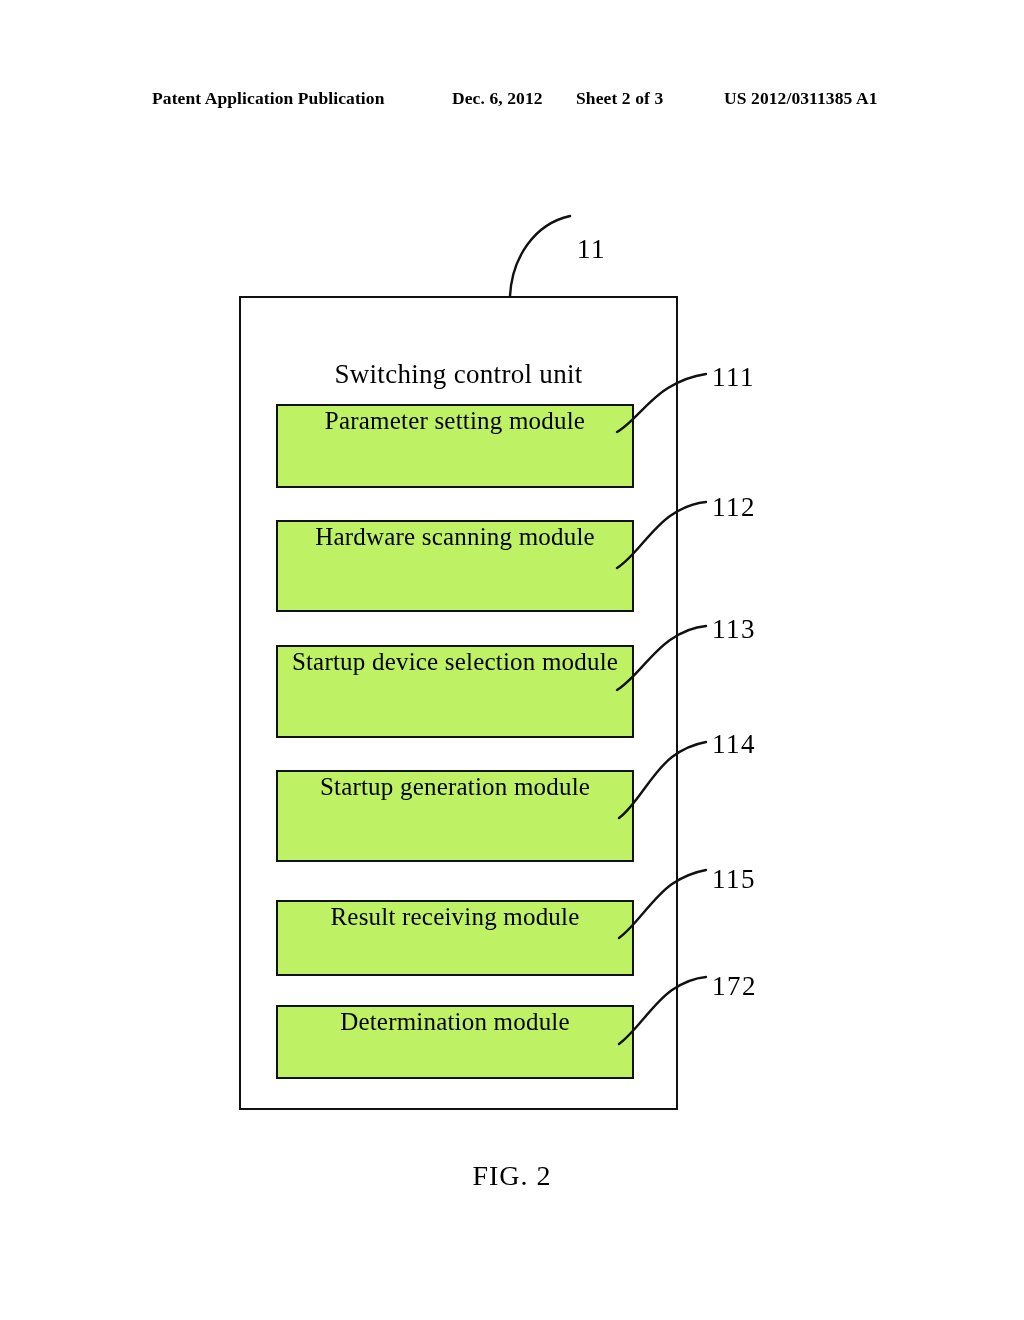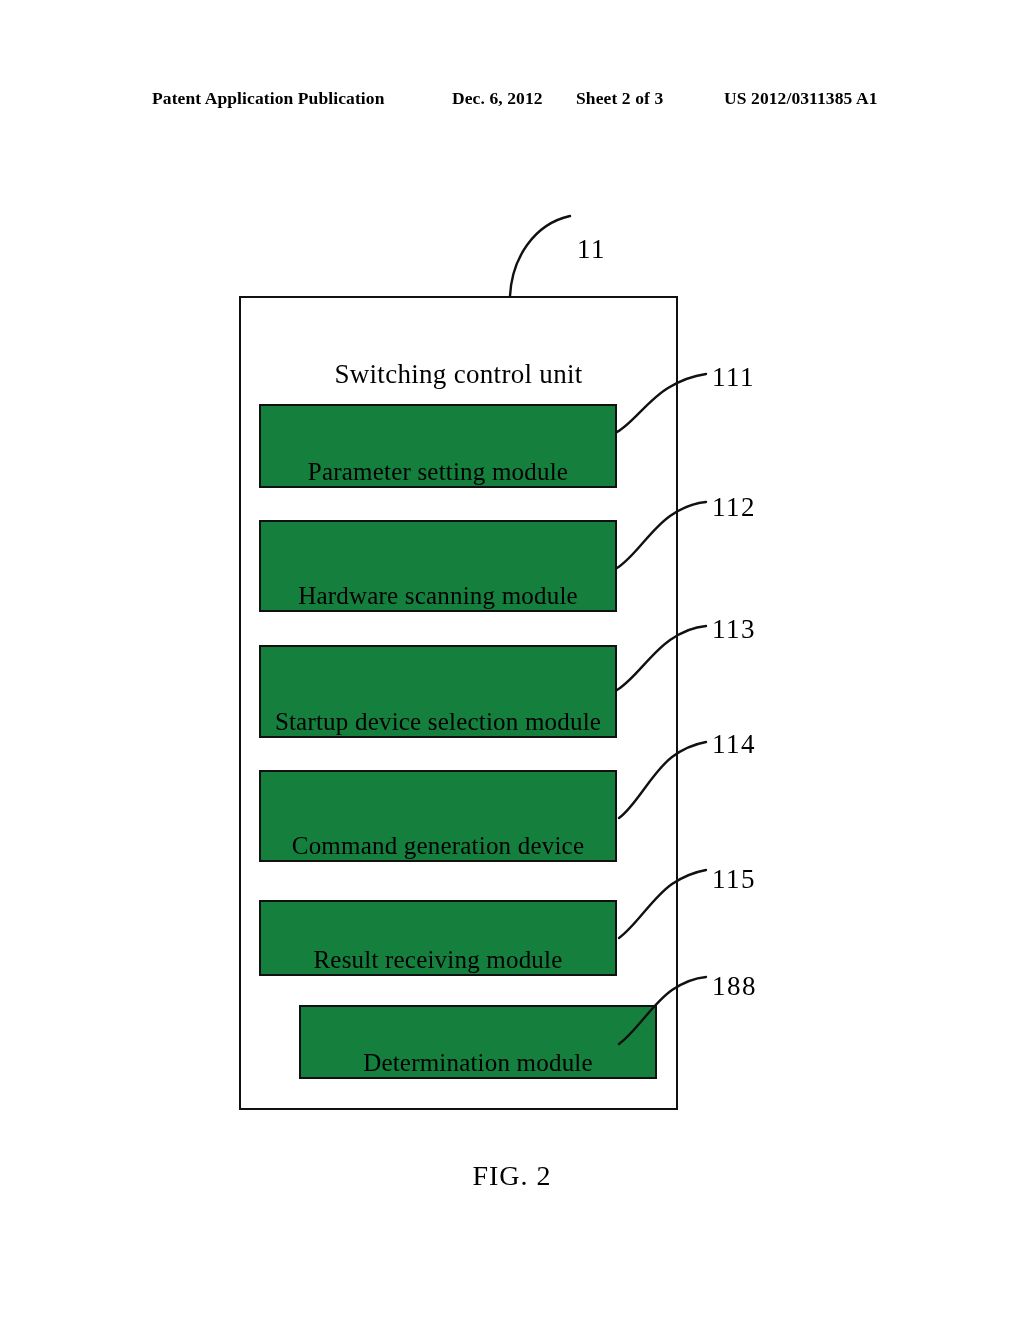--- a/index.html
+++ b/index.html
@@ -62,43 +62,43 @@
     width: 439px;
     text-align: center;
     font-size: 27px;
     letter-spacing: 0.3px;
     margin-top: 26px;
   }
 
   
   .mod-box {
     position: absolute;
-    left: 259px;
+    left: 276px;
     width: 358px;
     border: 2px solid #111;
     box-sizing: border-box;
-    background: #15803d;
+    background: #bef264;
     display: flex;
-    align-items: flex-end;
+    align-items: flex-start;
     justify-content: center;
     text-align: center;
   }
   .mod-label {
     font-size: 25px;
     line-height: 1.18;
     letter-spacing: 0.2px;
     padding: 0 8px;
   }
 
   .mod-111 { top: 404px; height: 84px; }
   .mod-112 { top: 520px; height: 92px; }
   .mod-113 { top: 645px; height: 93px; }
   .mod-114 { top: 770px; height: 92px; }
   .mod-115 { top: 900px; height: 76px; }
-  .mod-116 { top: 1005px; height: 74px; margin-left: 40px; }
+  .mod-116 { top: 1005px; height: 74px; }
 
   
   .ref-num {
     position: absolute;
     font-size: 27px;
     letter-spacing: 1.5px;
     white-space: nowrap;
   }
   .ref-11  { left: 577px; top: 196px; margin-top: 38px; }
   .ref-111 { left: 712px; top: 362px; }
@@ -147,36 +147,36 @@
   <div class="mod-box mod-111">
     <span class="mod-label">Parameter setting module</span>
   </div>
   <div class="mod-box mod-112">
     <span class="mod-label">Hardware scanning module</span>
   </div>
   <div class="mod-box mod-113">
     <span class="mod-label">Startup device selection module</span>
   </div>
   <div class="mod-box mod-114">
-    <span class="mod-label">Command generation device</span>
+    <span class="mod-label">Startup generation module</span>
   </div>
   <div class="mod-box mod-115">
     <span class="mod-label">Result receiving module</span>
   </div>
   <div class="mod-box mod-116">
     <span class="mod-label">Determination module</span>
   </div>
 
   <div class="ref-num ref-11">11</div>
   <div class="ref-num ref-111">111</div>
   <div class="ref-num ref-112">112</div>
   <div class="ref-num ref-113">113</div>
   <div class="ref-num ref-114">114</div>
   <div class="ref-num ref-115">115</div>
-  <div class="ref-num ref-116">188</div>
+  <div class="ref-num ref-116">172</div>
 
   <svg class="leaders" viewBox="0 0 1024 1320" width="1024" height="1320">
     <g fill="none" stroke="#111111" stroke-width="2.4" stroke-linecap="round">
 
       <path d="M 510 296 C 512 258 534 224 570 216"></path>
 
       <path d="M 617 432 C 632 424 648 400 668 388 C 681 380 692 376 706 374"></path>
 
       <path d="M 617 568 C 634 558 650 530 670 516 C 683 507 694 503 706 502"></path>
 

